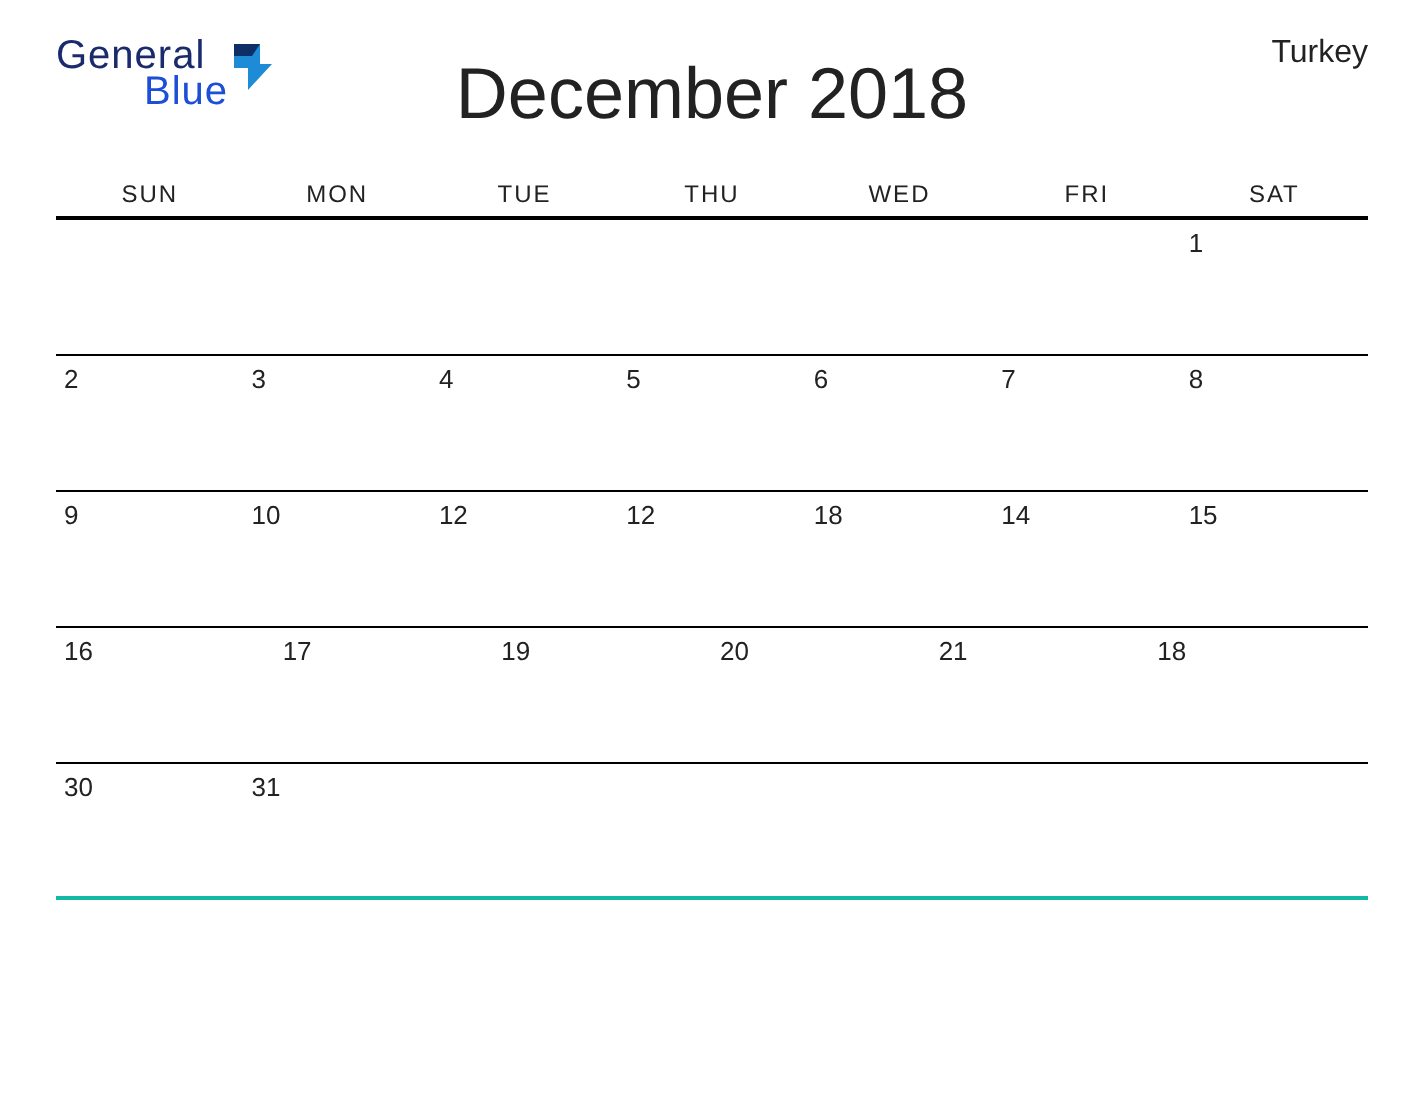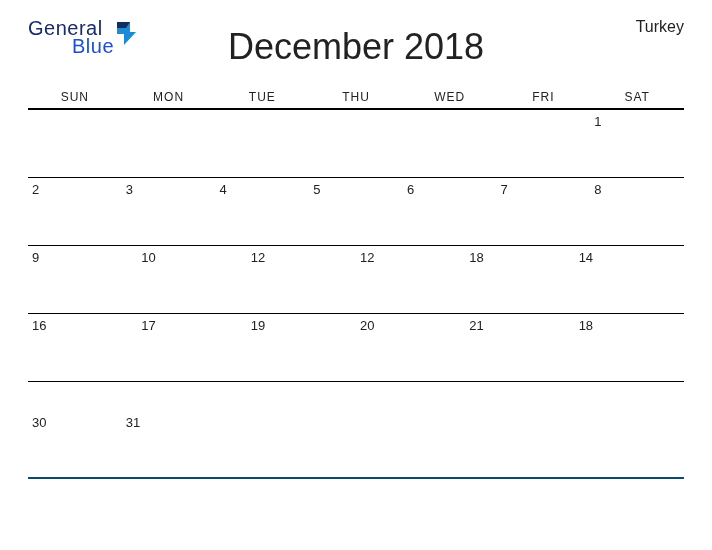--- a/index.html
+++ b/index.html
@@ -11,21 +11,21 @@
   .logo-general { color: #1a2a6c; font-weight: 400; letter-spacing: 0.5px; }
   .logo-blue-row { display: flex; align-items: flex-end; margin-top: -2px; }
   .logo-blue { color: #1d4ed8; font-weight: 400; margin-left: 44px; font-size: 20px; letter-spacing: 0.5px; }
   .logo-swoosh { margin-left: 2px; margin-top: 2px; }
   .title { position: absolute; left: 0; right: 0; top: 8px; text-align: center; font-size: 36px; font-weight: 400; }
   .region { position: absolute; right: 0; top: 0; font-size: 16px; }
   .grid { margin-top: 8px; }
   .head-row { display: flex; border-bottom: 2px solid #000; }
   .head-cell { flex: 1; font-size: 12px; letter-spacing: 1px; padding: 6px 2px 4px 2px; text-align: center; }
   .week { display: flex; border-bottom: 1px solid #000; height: 68px; }
-  .week.last { border-bottom: 2px solid #0c4a6e; margin-top: 29px; }
+  .week.last { border-bottom: 2px solid #14b8a6; }
   .day { flex: 1; padding: 4px 4px 0 4px; font-size: 13px; text-align: left; }
 </style>
 </head>
 <body>
 
 <div class="page">
 
   <div class="header">
 
     <div class="logo">
@@ -74,20 +74,21 @@
       <div class="day">7</div>
       <div class="day">8</div>
     </div>
     <div class="week">
       <div class="day">9</div>
       <div class="day">10</div>
       <div class="day">12</div>
       <div class="day">12</div>
       <div class="day">18</div>
       <div class="day">14</div>
+      <div class="day">15</div>
     </div>
     <div class="week">
       <div class="day">16</div>
       <div class="day">17</div>
       <div class="day">19</div>
       <div class="day">20</div>
       <div class="day">21</div>
       <div class="day">18</div>
     </div>
     <div class="week last">

